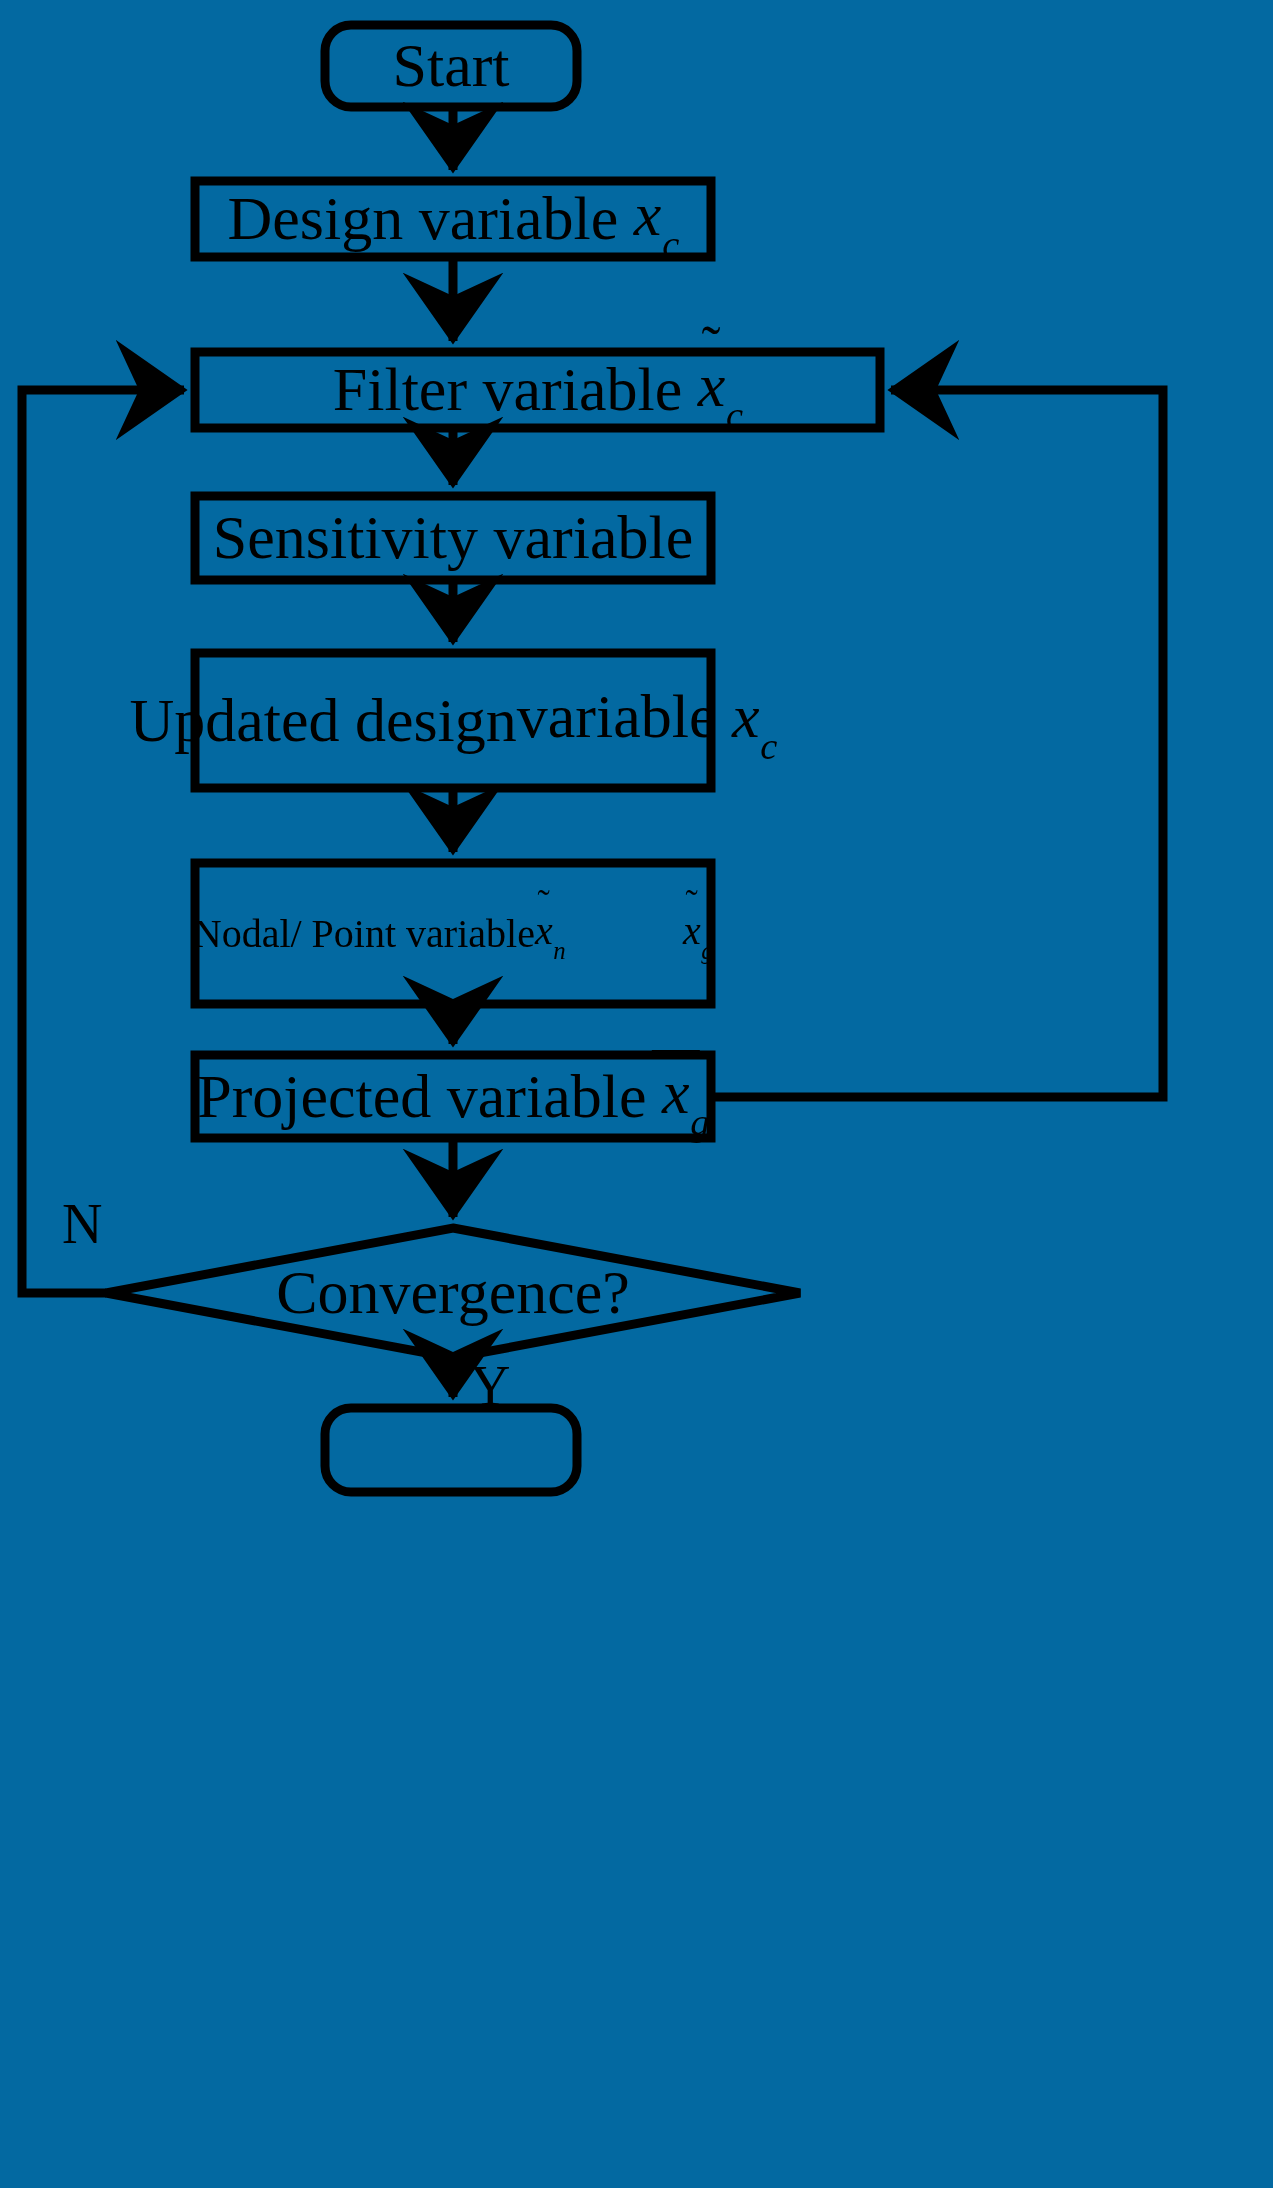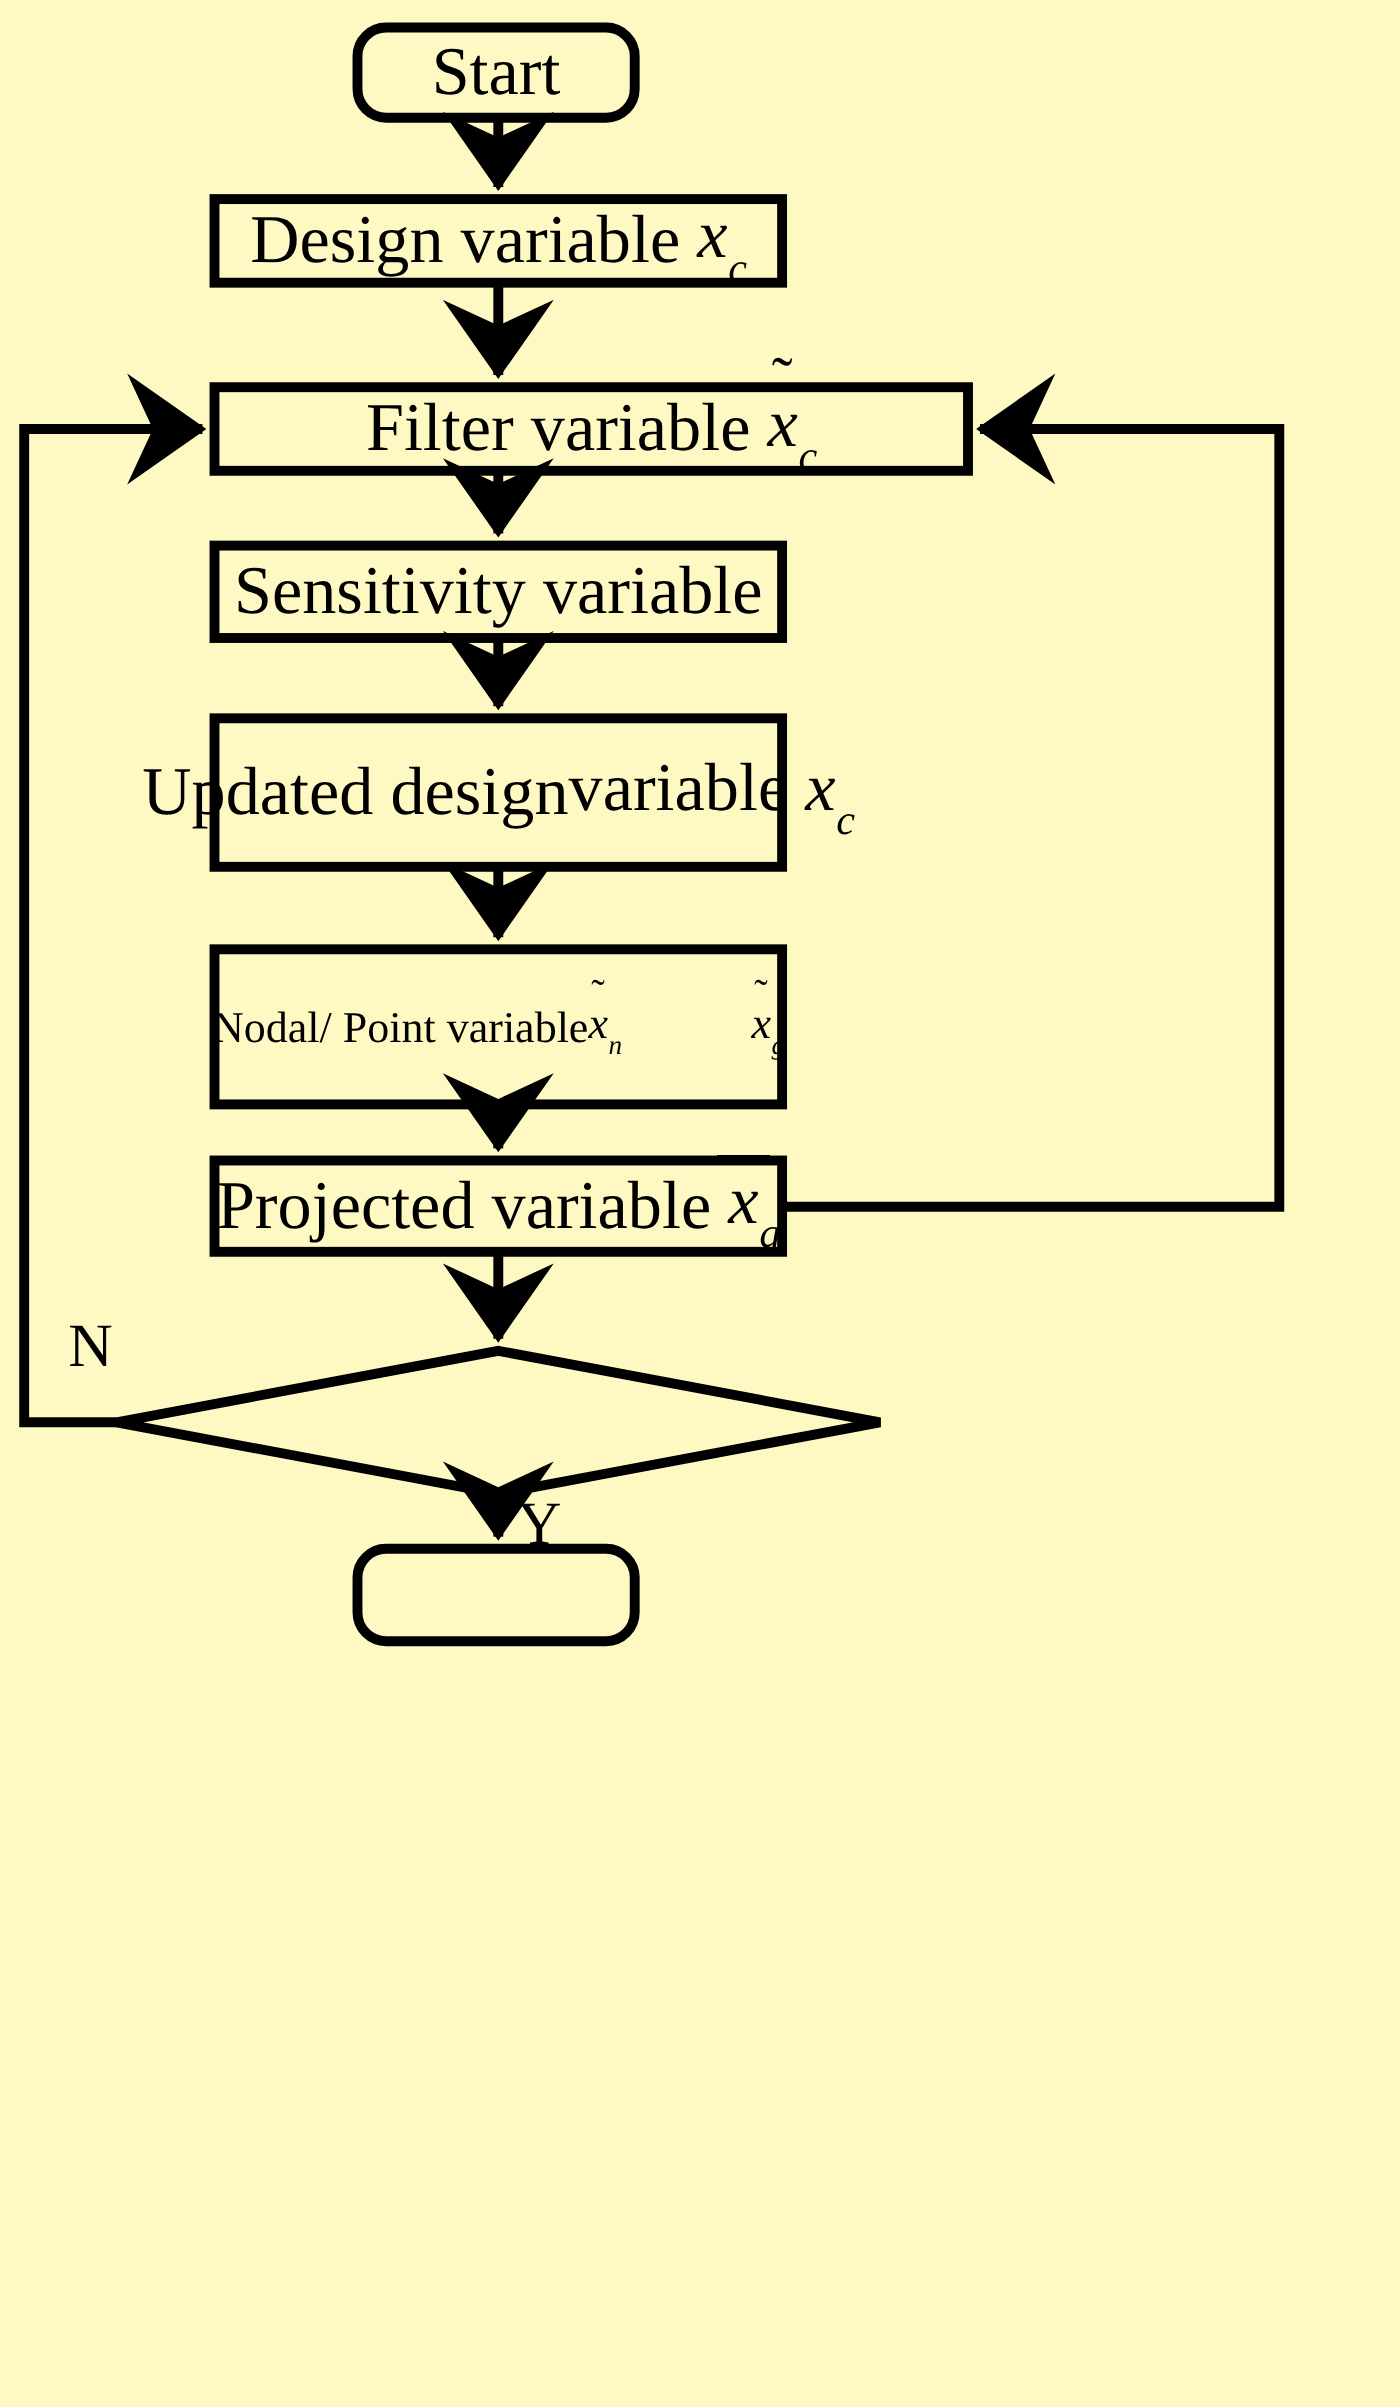--- a/index.html
+++ b/index.html
@@ -7,21 +7,21 @@
     padding: 0;
     background: #ffffff;
   }
   body {
     font-family: "Liberation Serif", "DejaVu Serif", serif;
   }
   #page {
     position: relative;
     width: 1273px;
     height: 2188px;
-    background: #fef9c3;
+    background: #0369a1;
     overflow: hidden;
   }
   #flow-svg {
     position: absolute;
     left: 0;
     top: 0;
     width: 1273px;
     height: 2188px;
   }
   .node-text {
@@ -181,20 +181,23 @@
       </span>
     </span>
   </div>
 
   <div class="node-text t-lg" style="left:195px; top:1055px; width:516px; height:83px;">
     <span>Projected variable</span>
     <span>&nbsp;</span>
     <span class="var"><span class="acc-wrap"><span class="acc-bar"></span><span>x</span></span><span class="sub">g</span></span>
   </div>
 
+  <div class="node-text t-lg" style="left:203px; top:1248px; width:500px; height:90px;">
+    <span>Convergence?</span>
+  </div>
 
 
   <div class="branch-label" style="left:62px; top:1196px;">
     <span>N</span>
   </div>
 
   <div class="branch-label" style="left:470px; top:1358px;">
     <span>Y</span>
   </div>
 

